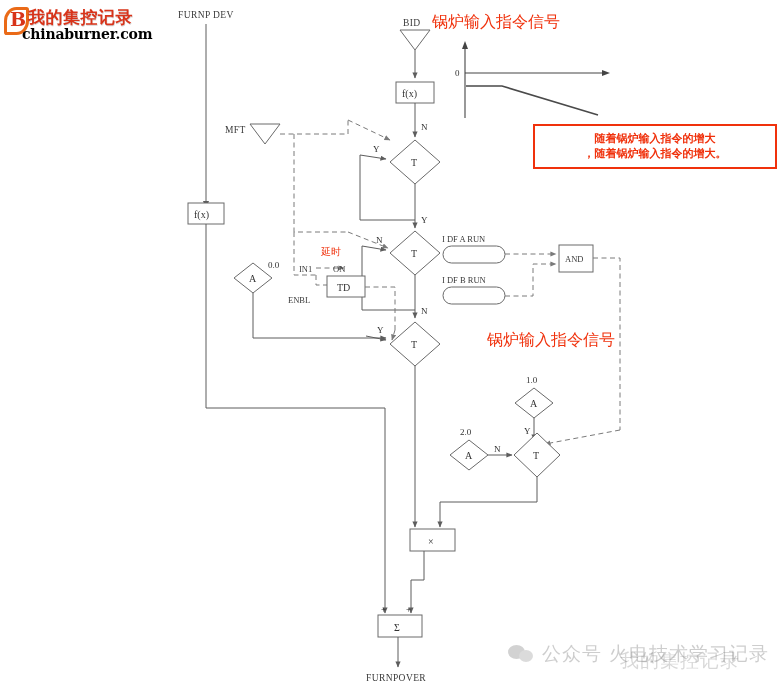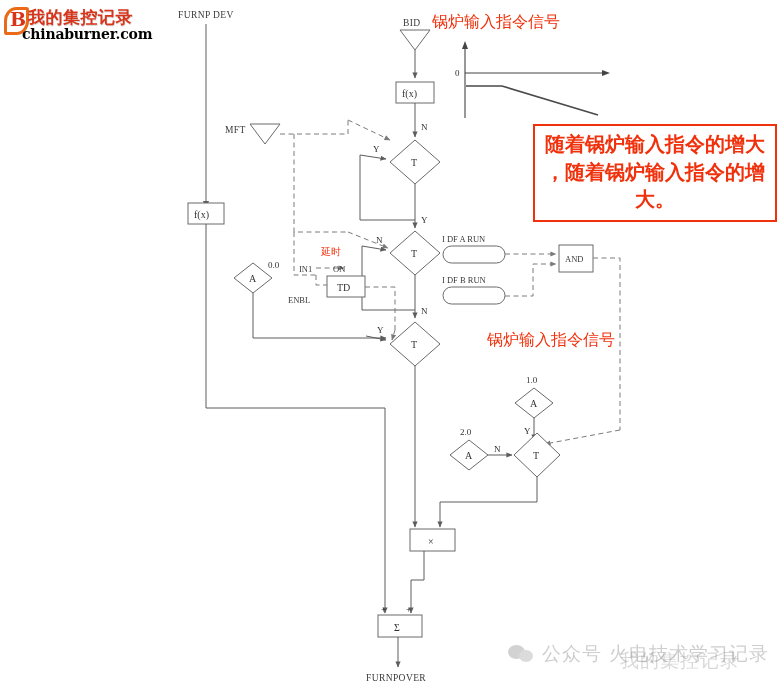--- a/index.html
+++ b/index.html
@@ -92,21 +92,21 @@
     position: absolute;
     left: 533px;
     top: 124px;
     width: 244px;
     box-sizing: border-box;
     border: 2px solid #f0310c;
     padding: 5px 4px 6px 4px;
     color: #f0310c;
     font-family: "DejaVu Sans", sans-serif;
     font-weight: bold;
-    font-size: 20px;
+    font-size: 11px;
     line-height: 1.38;
     text-align: center;
   }
 
   
   #logo {
     position: absolute;
     left: 4px;
     top: 6px;
     width: 132px;

